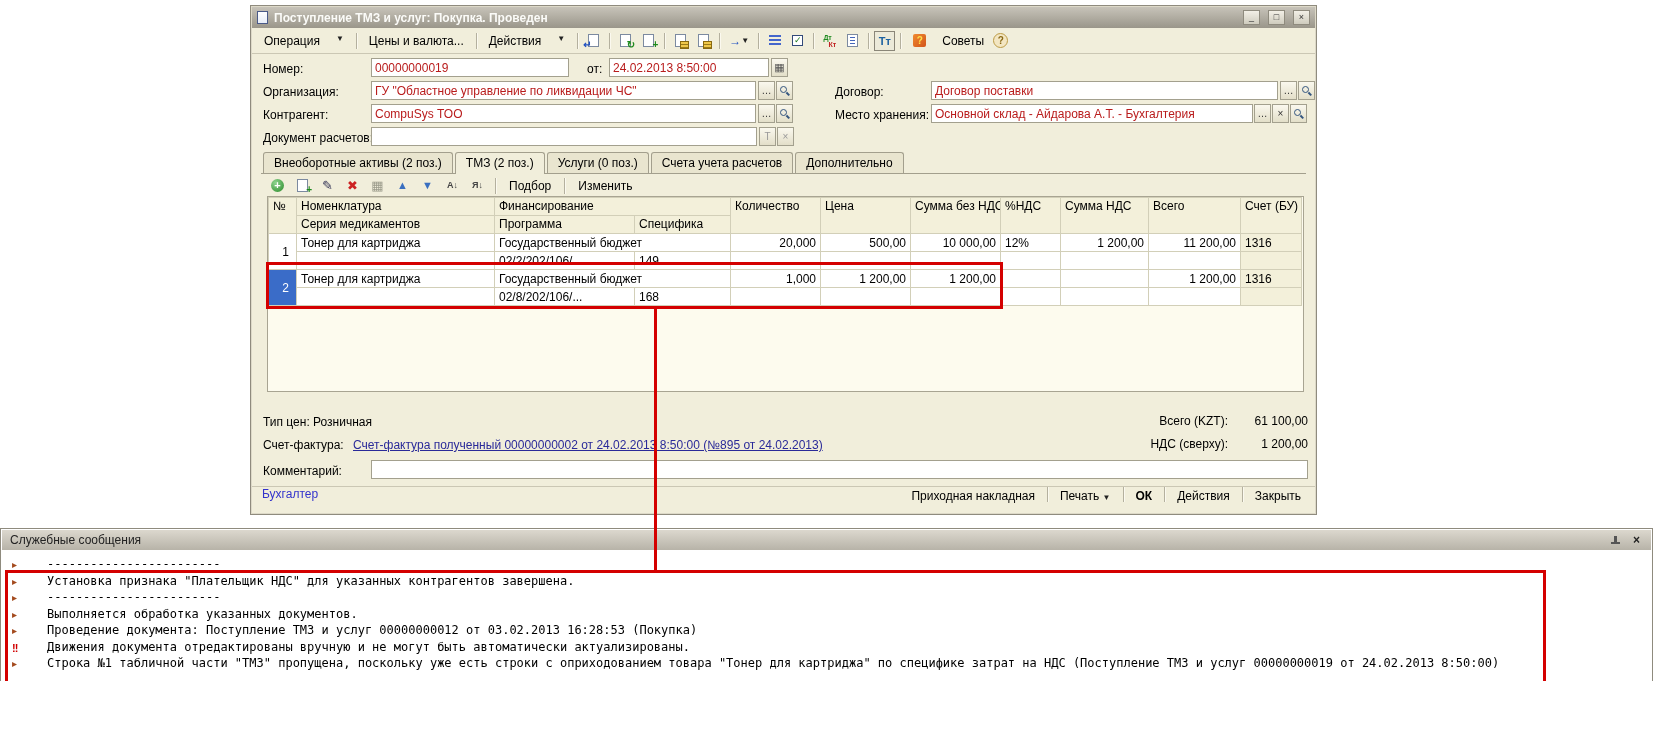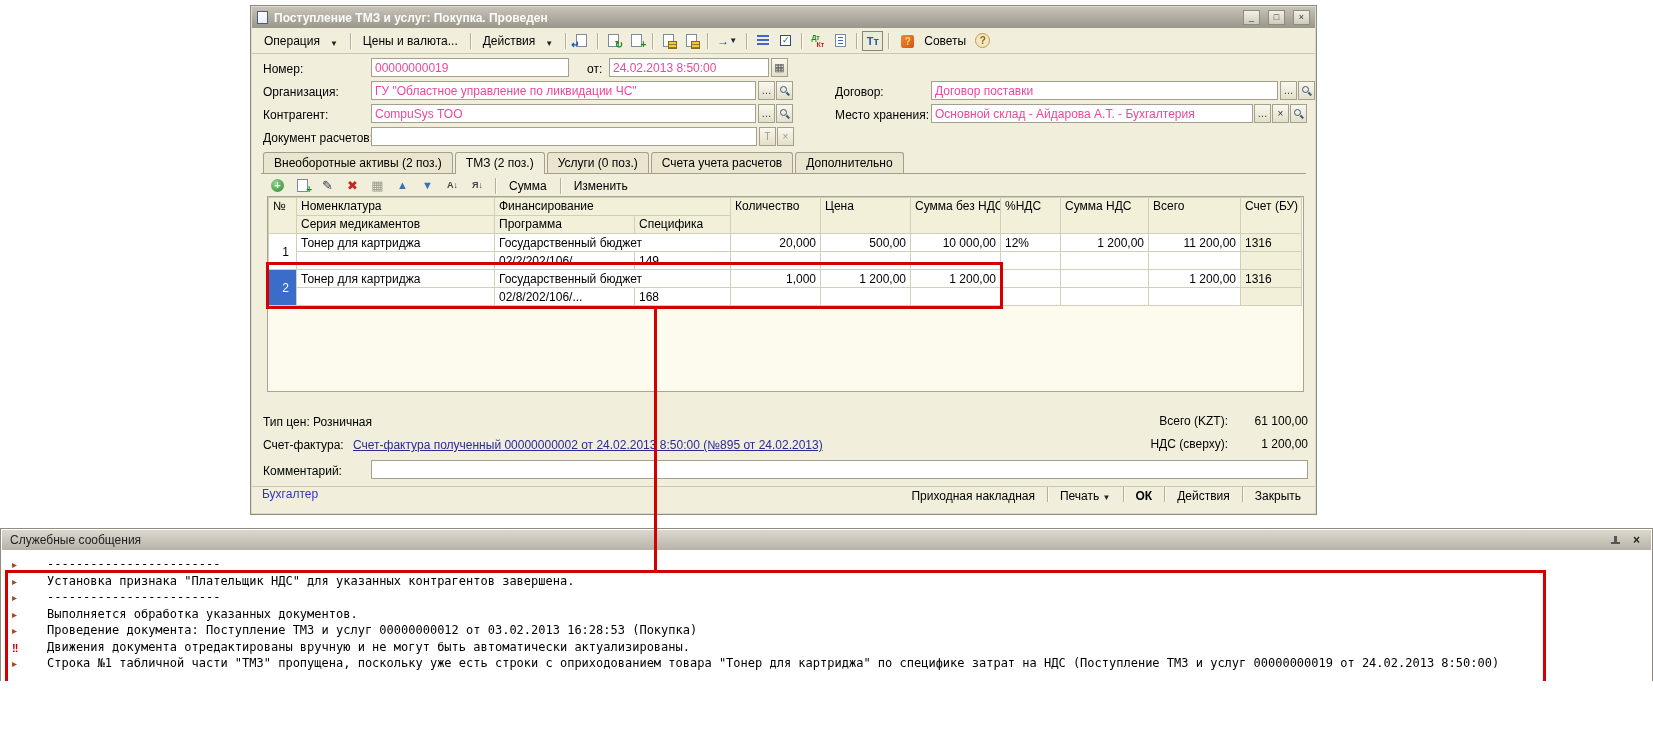--- a/index.html
+++ b/index.html
@@ -8,42 +8,42 @@
 
   
   #docwin{position:absolute;left:250px;top:5px;width:1067px;height:510px;background:#f1eedb;border:1px solid #8f8b7e;box-shadow:inset 0 0 0 1px #dedac c}
   #docwin{box-shadow:inset 0 0 0 1px #ddd9c8}
   .titlebar{position:absolute;left:1px;top:1px;right:1px;height:21px;display:flex;align-items:center;gap:6px;padding:0 5px;background:linear-gradient(180deg,#c7c3b9,#9a968a);color:#fbfbf8;font-weight:bold}
   .doc-ico{width:11px;height:13px;background:linear-gradient(#ffffff,#e8eef8);border:1px solid #4a5a88;flex:0 0 auto}
   .t-title{flex:1;white-space:nowrap;overflow:hidden}
   .wbtn{width:17px;height:15px;background:linear-gradient(#f2efe6,#cfccbe);border:1px solid #8f8b7e;font-size:9px;line-height:13px;text-align:center;color:#333;margin-left:2px;font-weight:normal}
 
   .menubar{position:absolute;left:1px;top:22px;right:1px;height:26px;display:flex;align-items:center;padding:0 5px;gap:2px;border-bottom:1px solid #cbc7b4}
-  .mbtn{padding:3px 7px;display:flex;align-items:flex-end;gap:10px;white-space:nowrap}
+  .mbtn{padding:3px 7px;display:flex;align-items:flex-start;gap:16px;white-space:nowrap}
   .caret{font-size:8px;color:#222}
   .vsep{width:1px;height:16px;background:#b4b09e;box-shadow:1px 0 0 #fbf9ef;margin:0 3px;flex:0 0 auto}
   .ibtn{width:21px;height:20px;display:flex;align-items:center;justify-content:center;position:relative;flex:0 0 auto}
   .ibtn.pressed{border:1px solid #8a8678;background:#ecead9}
   .pg{position:relative;width:11px;height:13px;background:#fff;border:1px solid #7c8aa0}
   .pg .ov{position:absolute;font-weight:bold;font-size:10px;line-height:10px}
   .ov.br{right:-5px;bottom:-4px}
   .ov.bl{left:-6px;bottom:-4px}
   .coins{position:absolute;right:-4px;bottom:-3px;width:9px;height:8px;background:repeating-linear-gradient(180deg,#f0c84a 0 2px,#9a7a1a 2px 3px);border:1px solid #8a6a10}
   .struct{width:12px;height:12px;background:repeating-linear-gradient(180deg,#4466cc 0 2px,transparent 2px 4px)}
   .chk{width:11px;height:11px;border:1px solid #334a7a;font-size:9px;line-height:9px;text-align:center;color:#1e7a1e;background:#fff}
   .dtkt{font-size:7px;font-weight:bold;line-height:7px;text-align:left}
   .dtkt .dt{color:#1e8a1e}
   .dtkt .kt{color:#c02020;margin-left:5px}
   .pl{position:absolute;left:2px;top:2px;right:2px;bottom:2px;background:repeating-linear-gradient(180deg,#4466bb 0 1px,transparent 1px 3px)}
   .tt-txt{color:#1a60a0;font-size:11px;font-weight:bold}
   .advbook{width:13px;height:13px;background:linear-gradient(135deg,#f08a30,#d2541a);border-radius:2px;color:#ffe04a;font-size:10px;font-weight:bold;line-height:13px;text-align:center}
   .helpc{width:15px;height:15px;border-radius:50%;background:#f3e6c2;border:1px solid #bd9c46;color:#8a6914;font-size:10px;font-weight:bold;line-height:13px;text-align:center}
 
   .lbl{position:absolute;height:16px;line-height:16px;white-space:nowrap}
-  .inp{position:absolute;height:19px;border:1px solid #a3a08e;background:#fff;font:12px "Liberation Sans",sans-serif;padding:8px 3px;color:#ec4899}
+  .inp{position:absolute;height:19px;border:1px solid #a3a08e;background:#fff;font:12px "Liberation Sans",sans-serif;padding:8px 3px;color:#b91c1c}
   .sbtn{position:absolute;width:17px;height:19px;background:linear-gradient(#faf8ee,#e3dfc9);border:1px solid #a3a08e;font-size:10px;display:flex;align-items:center;justify-content:center;color:#333}
   .sbtn.gray{color:#999}
   .mag{position:relative;width:10px;height:10px;display:inline-block}
   .mag::before{content:"";position:absolute;left:0;top:0;width:5px;height:5px;border:1.5px solid #33557f;border-radius:50%}
   .mag::after{content:"";position:absolute;left:6px;top:7px;width:4px;height:1.5px;background:#33557f;transform:rotate(45deg)}
   .calg{font-size:11px;color:#555;line-height:11px}
 
   .tabs{position:absolute;left:10px;top:145px;right:10px;height:23px;display:flex;align-items:flex-end;gap:2px;border-bottom:1px solid #a39f8d;padding-left:2px}
   .tab{padding:3px 10px;background:#e9e5cf;border:1px solid #a39f8d;border-bottom:none;border-radius:3px 3px 0 0;white-space:nowrap}
   .tab.active{background:#f1eedb;margin-bottom:-1px;padding-bottom:4px;z-index:2}
@@ -267,21 +267,21 @@
       <span class="ibtn">
           <span class="gico" style="color:#3a6fc0;font-size:11px">▼</span>
         </span>
       <span class="ibtn">
           <span class="sort-g">А↓</span>
         </span>
       <span class="ibtn">
           <span class="sort-g">Я↓</span>
         </span>
       <span class="vsep"></span>
-      <span class="gbtn-txt">Сумма</span>
+      <span class="gbtn-txt">Подбор</span>
       <span class="vsep"></span>
       <span class="gbtn-txt">Изменить</span>
     </div>
 
     <div class="gridbox">
       <table class="grid">
         <colgroup>
           <col style="width:28px">
             <col style="width:198px">
             <col style="width:140px">

